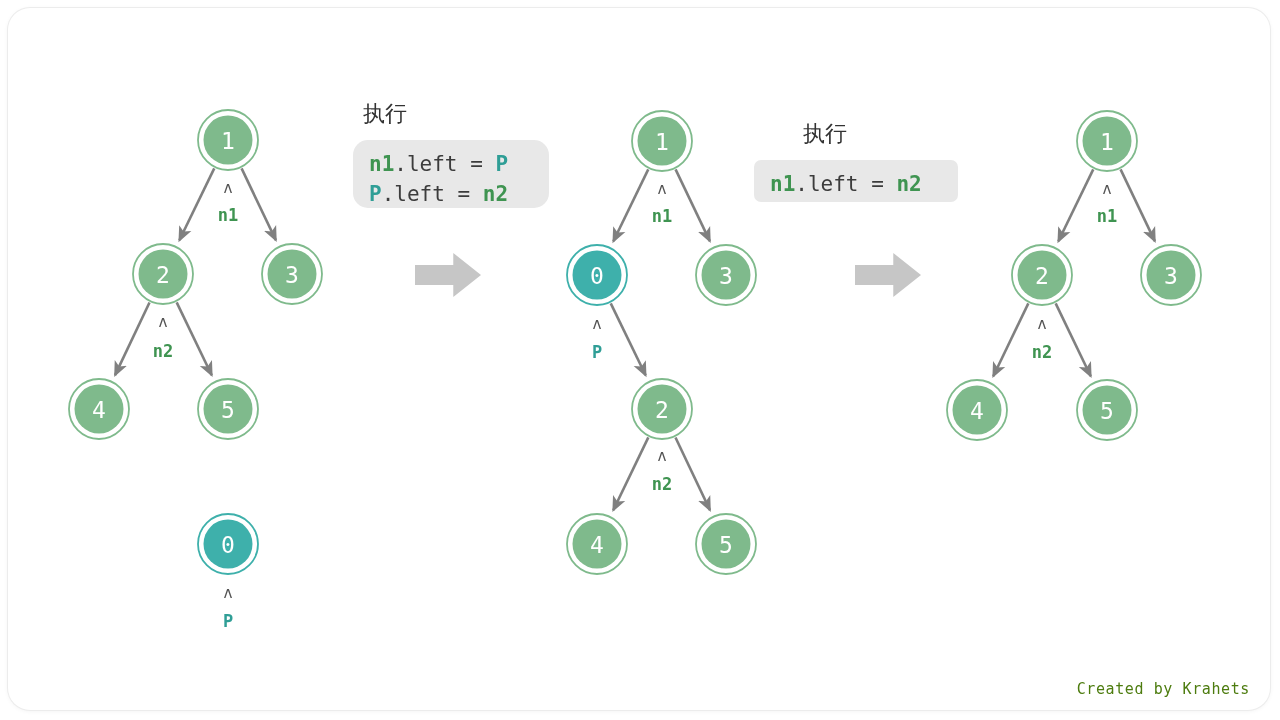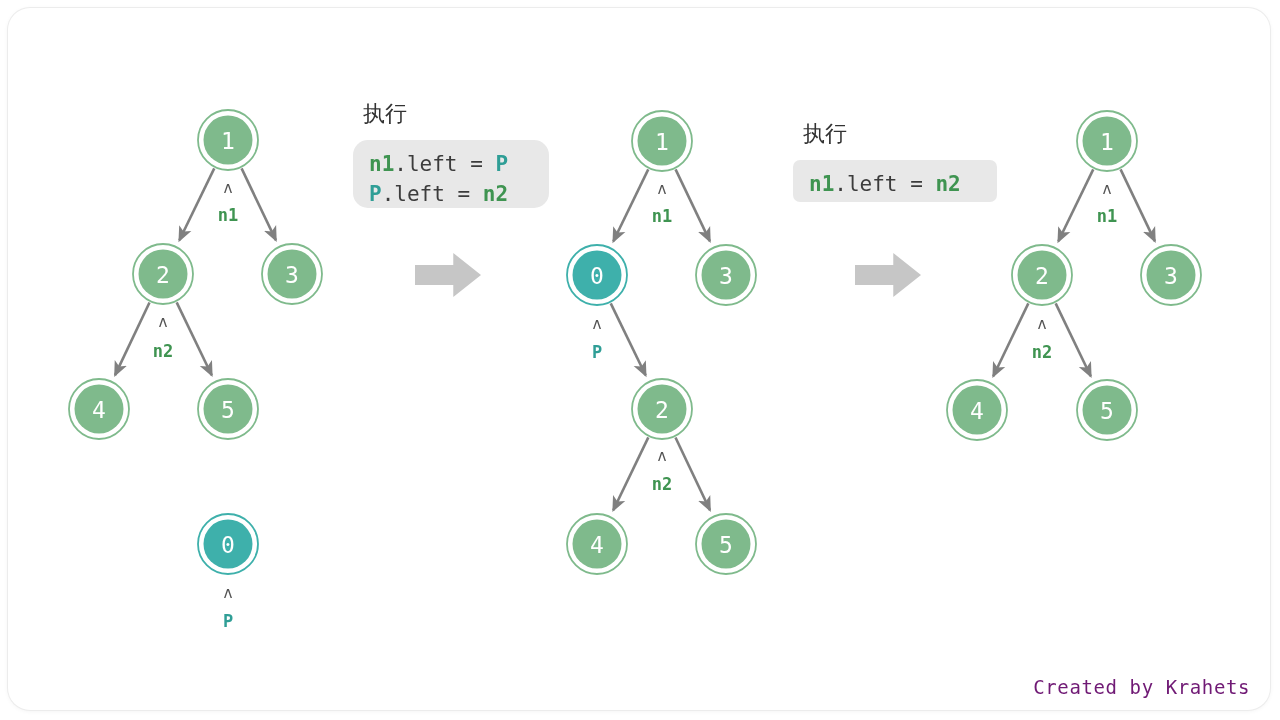--- a/index.html
+++ b/index.html
@@ -55,22 +55,22 @@
     font-family: "DejaVu Sans", sans-serif;
     font-size: 22px;
     color: #333333;
     white-space: nowrap;
   }
   .watermark {
     position: absolute;
     right: 30px;
     bottom: 22px;
     font-family: "DejaVu Sans Mono", monospace;
-    font-size: 19px;
-    color: #701a75;
+    font-size: 15px;
+    color: #4d7c0f;
     letter-spacing: 0.6px;
     white-space: nowrap;
   }
   .node-text {
     font-family: "DejaVu Sans Mono", monospace;
     font-size: 23px;
     fill: #ffffff;
     text-anchor: middle;
     dominant-baseline: central;
   }
@@ -241,17 +241,17 @@
     <g id="blockarrows-group">
         <path d="M 415 264.88 L 453.28 264.88 L 453.28 253 L 481 275 L 453.28 297 L 453.28 285.12 L 415 285.12 Z" fill="#c6c6c6"></path>
         <path d="M 855 264.88 L 893.28 264.88 L 893.28 253 L 921 275 L 893.28 297 L 893.28 285.12 L 855 285.12 Z" fill="#c6c6c6"></path>
       </g>
   </svg>
 
   <div id="codeboxes">
       <div class="exec-label" style="left: 363px; top: 99px;">执行</div>
       <div class="code-box" style="left: 353px; top: 140px; width: 196px; height: 68px; border-radius: 15px;"><span class="code-line"><span class="tok-n">n1</span><span class="tok-plain">.left = </span><span class="tok-p">P</span></span><span class="code-line"><span class="tok-p">P</span><span class="tok-plain">.left = </span><span class="tok-n">n2</span></span></div>
       <div class="exec-label" style="left: 803px; top: 119px;">执行</div>
-      <div class="code-box" style="left: 793px; top: 160px; width: 204px; height: 42px;"><span class="code-line"><span class="tok-n">n1</span><span class="tok-plain">.left = </span><span class="tok-n">n2</span></span></div>
+      <div class="code-box" style="left: 754px; top: 160px; width: 204px; height: 42px;"><span class="code-line"><span class="tok-n">n1</span><span class="tok-plain">.left = </span><span class="tok-n">n2</span></span></div>
     </div>
 
   <div class="watermark">Created by Krahets</div>
 </div>
 
 </body></html>

